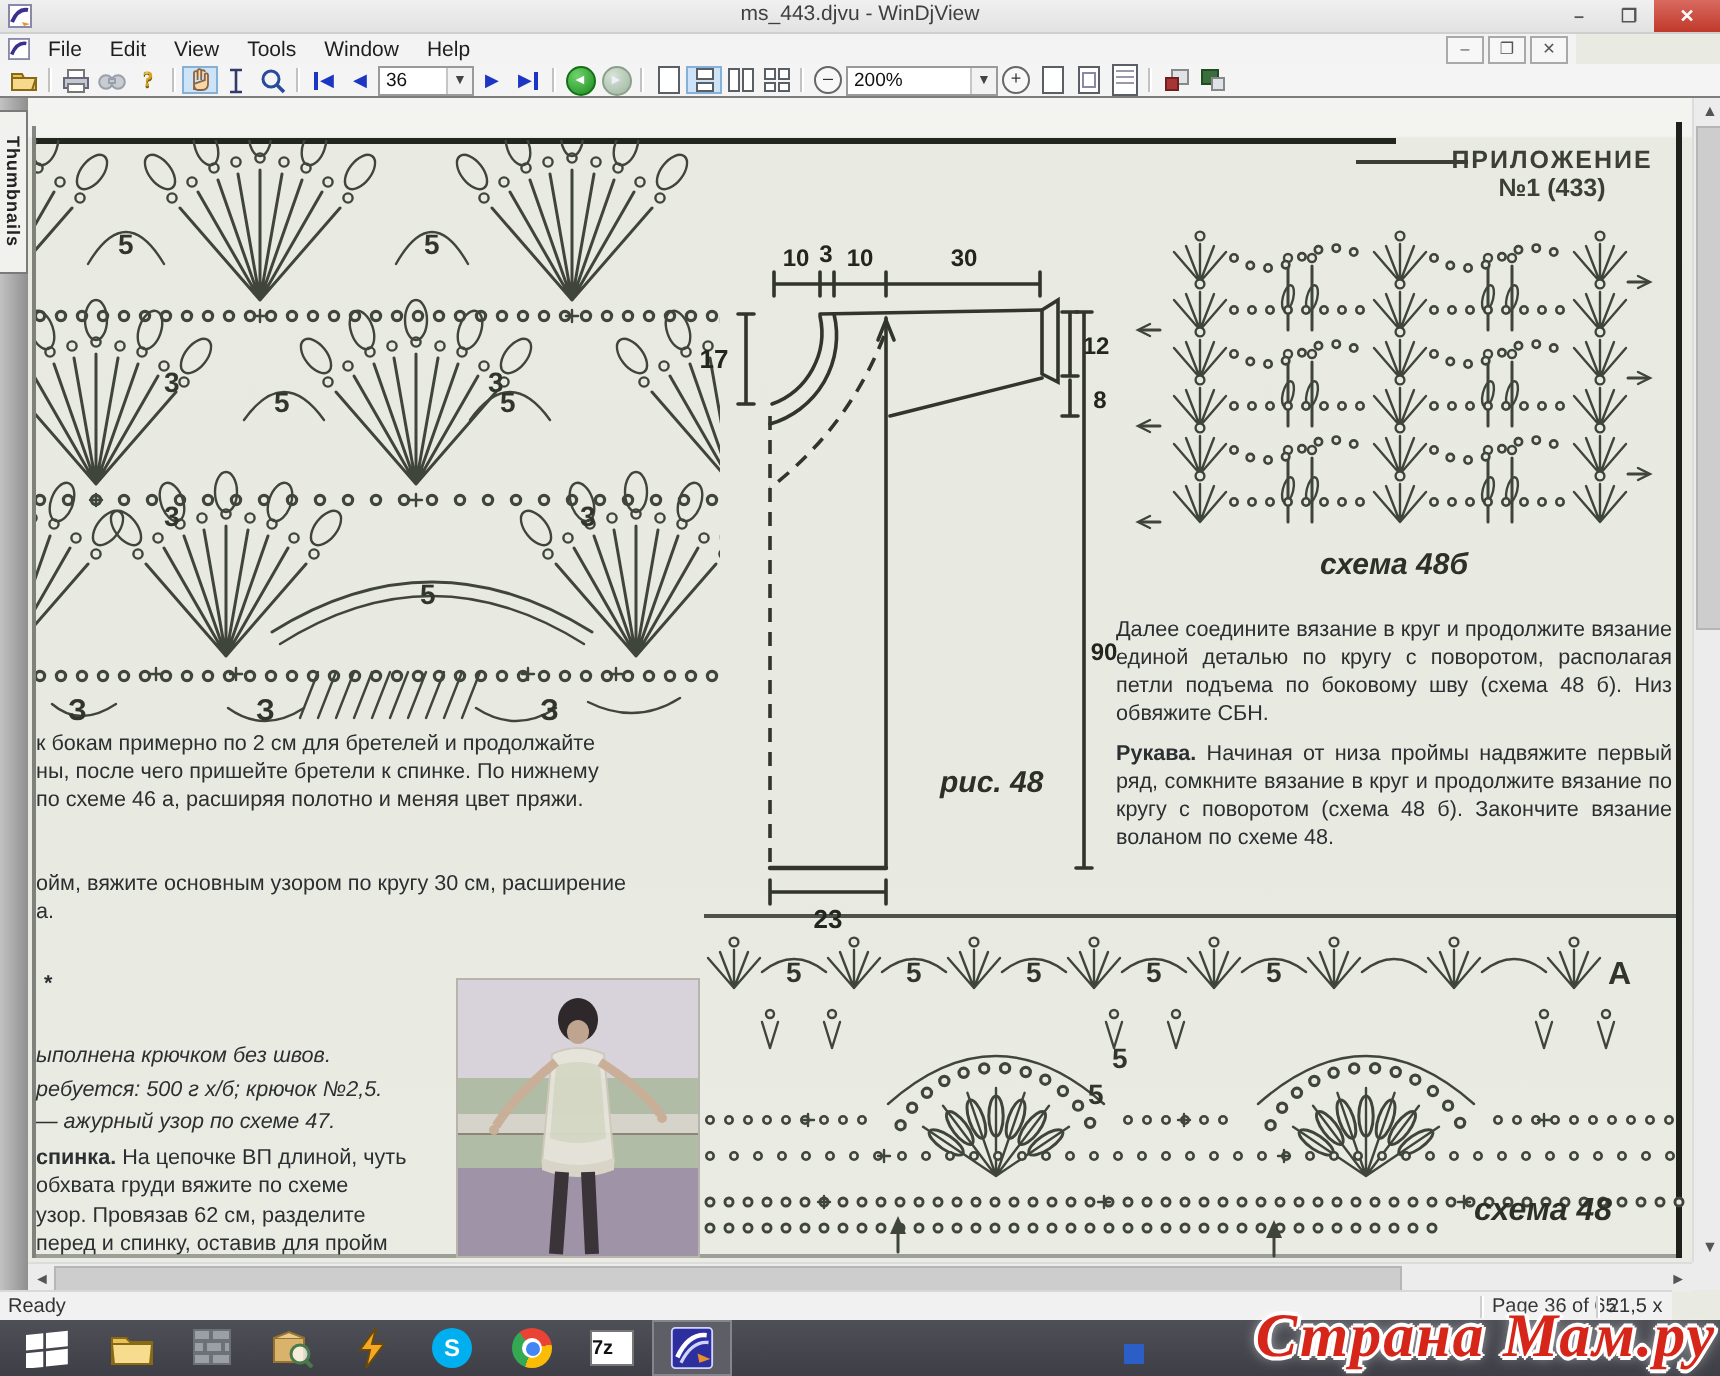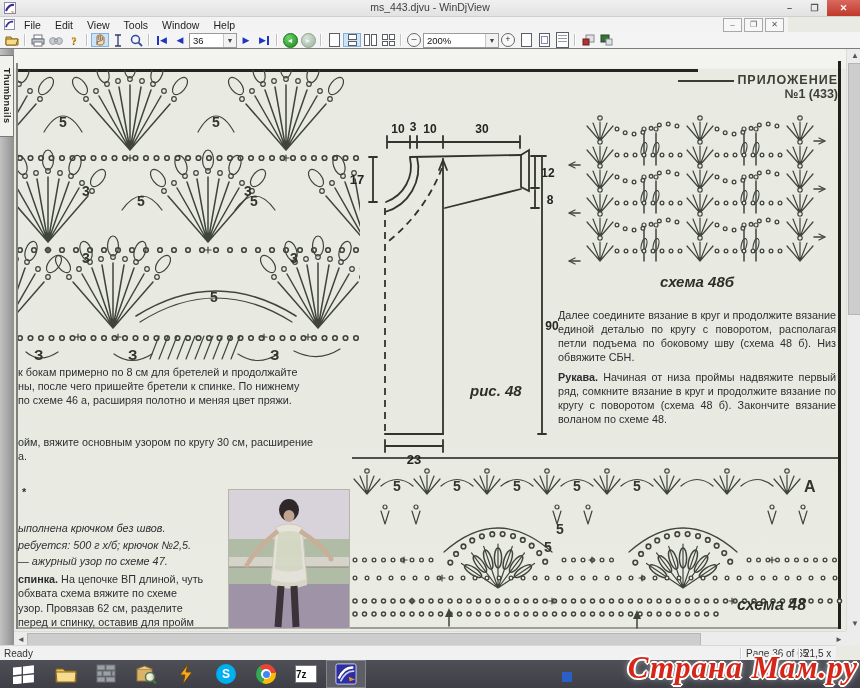--- a/index.html
+++ b/index.html
@@ -54,21 +54,21 @@
   .vtab span{writing-mode:vertical-rl;font-size:9px;font-weight:bold;color:#222;letter-spacing:.5px}
 
   
   .viewport{position:absolute;left:14px;top:49px;width:832px;height:582px;overflow:hidden;
     background:linear-gradient(180deg,#f3f4ef 0,#f3f4ef 19px,#e9ebe2 20px,#e8eae1 55%,#eaece3 100%)}
   .dg{position:absolute}
   .mtx{position:absolute;font-size:10.8px;color:#2c2f31;line-height:14px}
   .mtx.it{font-style:italic}
   .mtx.just{text-align:justify}
   .mtx p{margin:0 0 6px 0}
-  .apx{position:absolute;font-weight:bold;color:#3b3f37;text-align:right}
+  .apx{position:absolute;font-weight:bold;color:#3b3f37;text-align:center}
 
   
   .ik{stroke:#40453c;stroke-width:1.5;fill:none;stroke-linecap:round}
   .ik2{stroke:#40453c;stroke-width:1.2;fill:none;stroke-linecap:round}
   .ir{fill:#e9ebe3;stroke:#40453c;stroke-width:1.2}
   .dotO{stroke:#40453c;stroke-width:6.2;stroke-dasharray:0 10.5;stroke-linecap:round;fill:none}
   .dotI{stroke:#e9ebe3;stroke-width:3;stroke-dasharray:0 10.5;stroke-linecap:round;fill:none}
   .dn{font:bold 14px "Liberation Sans",sans-serif;fill:#31352c}
   .dlab{font:italic bold 15px "Liberation Sans",sans-serif;fill:#2c3026}
   .ds{stroke:#31352c;stroke-width:1.8;fill:none;stroke-linecap:round}
@@ -481,38 +481,38 @@
       <text class="dlab" x="95" y="180">схема 48б</text>
     </svg>
 
     <div class="mtx just" style="left:544px;top:259px;width:278px">
       <p>Далее соедините вязание в круг и продолжите вязание единой деталью по кругу с поворотом, располагая петли подъема по боковому шву (схема 48 б). Низ обвяжите СБН.</p>
       <p><b>Рукава.</b>
         <span>Начиная от низа проймы надвяжите первый ряд, сомкните вязание в круг и продолжите вязание по кругу с поворотом (схема 48 б). Закончите вязание воланом по схеме 48.</span></p>
     </div>
 
     <div class="mtx" style="left:4px;top:316px;width:336px">
-      <div>к бокам примерно по 8 см для бретелей и продолжайте</div>
+      <div>к бокам примерно по 2 см для бретелей и продолжайте</div>
       <div>ны, после чего пришейте бретели к спинке. По нижнему</div>
       <div>по схеме 46 а, расширяя полотно и меняя цвет пряжи.</div>
     </div>
     <div class="mtx" style="left:4px;top:386px;width:336px">
       <div>ойм, вяжите основным узором по кругу 30 см, расширение</div>
       <div>а.</div>
     </div>
     <div class="mtx" style="left:8px;top:436px;font-weight:bold">*</div>
     <div class="mtx it" style="left:4px;top:471px;width:212px;line-height:16.5px">
       <div>ыполнена крючком без швов.</div>
       <div>ребуется: 500 г х/б; крючок №2,5.</div>
       <div>— ажурный узор по схеме 47.</div>
     </div>
     <div class="mtx" style="left:4px;top:523px;width:206px;line-height:14.4px">
       <div><b>спинка.</b>
         <span>На цепочке ВП длиной, чуть</span></div>
-      <div>обхвата схема вяжите по схеме</div>
+      <div>обхвата груди вяжите по схеме</div>
       <div>узор. Провязав 62 см, разделите</div>
       <div>перед и спинку, оставив для пройм</div>
       <div>На высоте 80 выделите от середины</div>
     </div>
 
     <svg class="dg" style="left:214px;top:440px" width="122" height="140" viewBox="0 0 122 140">
       <rect width="122" height="140" fill="#cdc6ce"></rect>
       <rect width="122" height="50" fill="#d8d2da"></rect>
       <rect y="50" width="122" height="45" fill="#aebaa2" opacity="0.9"></rect>
       <rect y="95" width="122" height="45" fill="#9f93a8"></rect>

